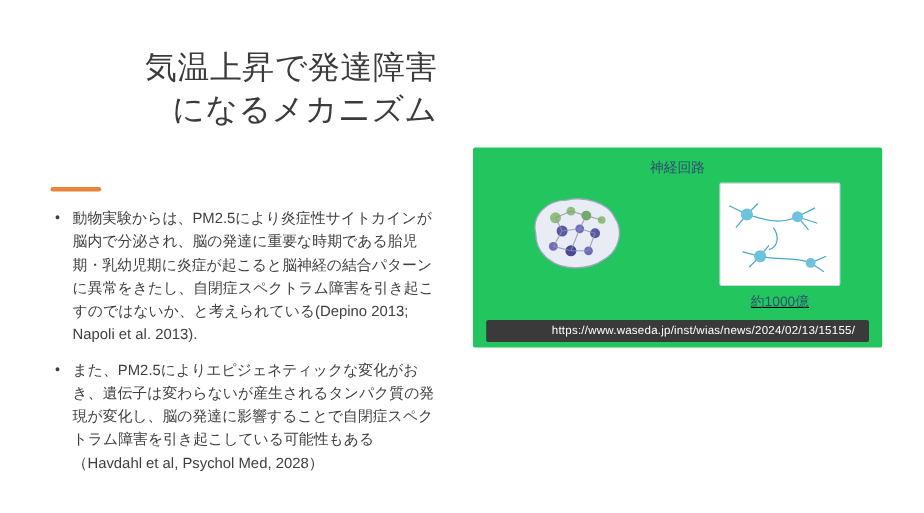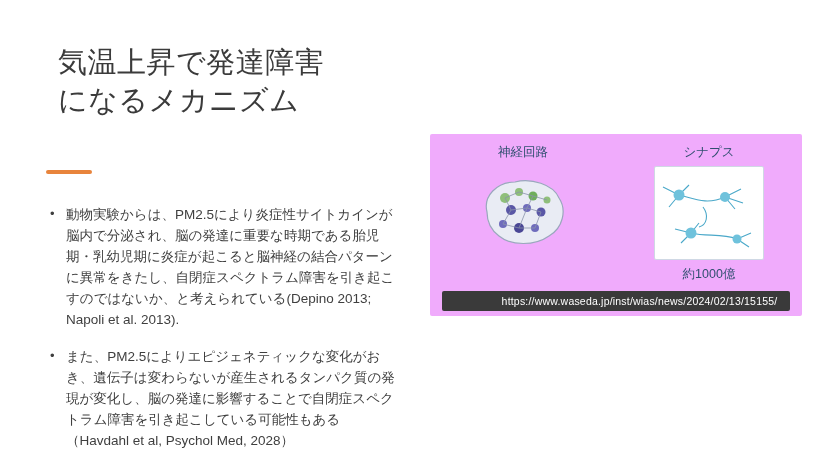--- a/index.html
+++ b/index.html
@@ -57,29 +57,28 @@
   .bullet .dot {
     position: absolute;
     left: 4px;
     top: 0px;
     font-size: 13px;
     color: #3f3f3f;
     line-height: 1.56;
   }
   .bullet .txt {
     display: block;
-    margin-top: 16px;
   }
   .figure {
     position: absolute;
     left: 430px;
     top: 134px;
     width: 372px;
     height: 182px;
-    background: #f0abfc;
+    background: #22c55e;
     border-radius: 2px;
   }
   .fig-headers {
     position: absolute;
     top: 10px;
     left: 0;
     width: 100%;
     display: flex;
   }
   .fig-h {
@@ -93,20 +92,21 @@
     top: 32px;
     left: 0;
     width: 100%;
     display: flex;
   }
   .fig-p {
     flex: 1;
     display: flex;
     flex-direction: column;
     align-items: center;
+    text-decoration: underline;
   }
   .panel-box {
     width: 108px;
     height: 92px;
     background: #ffffff;
     border: 1px solid #cfd8e4;
     border-radius: 2px;
     position: relative;
     overflow: hidden;
   }
@@ -140,40 +140,39 @@
     letter-spacing: 0.2px;
     padding-left: 47px;
   }
   svg { display: block; }
 </style>
 </head>
 <body>
 
 <div class="slide">
 
-  <div class="title" style="white-space: pre-line;">気温上昇で発達障害
+  <div class="title" style="white-space: pre-line; text-align: right;">気温上昇で発達障害
 になるメカニズム</div>
   <div class="title-rule"></div>
 
   <div class="body-col">
     <div class="bullet">
       <span class="dot">•</span>
       <span class="txt">動物実験からは、PM2.5により炎症性サイトカインが脳内で分泌され、脳の発達に重要な時期である胎児期・乳幼児期に炎症が起こると脳神経の結合パターンに異常をきたし、自閉症スペクトラム障害を引き起こすのではないか、と考えられている(Depino 2013; Napoli et al. 2013).</span>
     </div>
     <div class="bullet">
       <span class="dot">•</span>
       <span class="txt">また、PM2.5によりエピジェネティックな変化がおき、遺伝子は変わらないが産生されるタンパク質の発現が変化し、脳の発達に影響することで自閉症スペクトラム障害を引き起こしている可能性もある（Havdahl et al, Psychol Med, 2028）</span>
     </div>
   </div>
 
   <div class="figure">
 
     <div class="fig-headers">
       <div class="fig-h">神経回路</div>
-      <div class="fig-h">シナプス</div>
     </div>
 
     <div class="fig-panels">
 
       <div class="fig-p">
         <div class="panel-box plain">
           <svg width="108" height="92" viewBox="0 0 108 92">
             <path d="M18 46 C14 30 28 16 46 16 C62 12 84 18 90 32 C98 44 94 62 80 70 C66 80 42 80 30 70 C22 64 18 56 18 46 Z" fill="#e9ecf4" stroke="#9aa7bd" stroke-width="1.2"></path>
             <circle cx="36" cy="32" r="5" fill="#8fbf7a"></circle>
             <circle cx="50" cy="26" r="4" fill="#8fbf7a"></circle>

